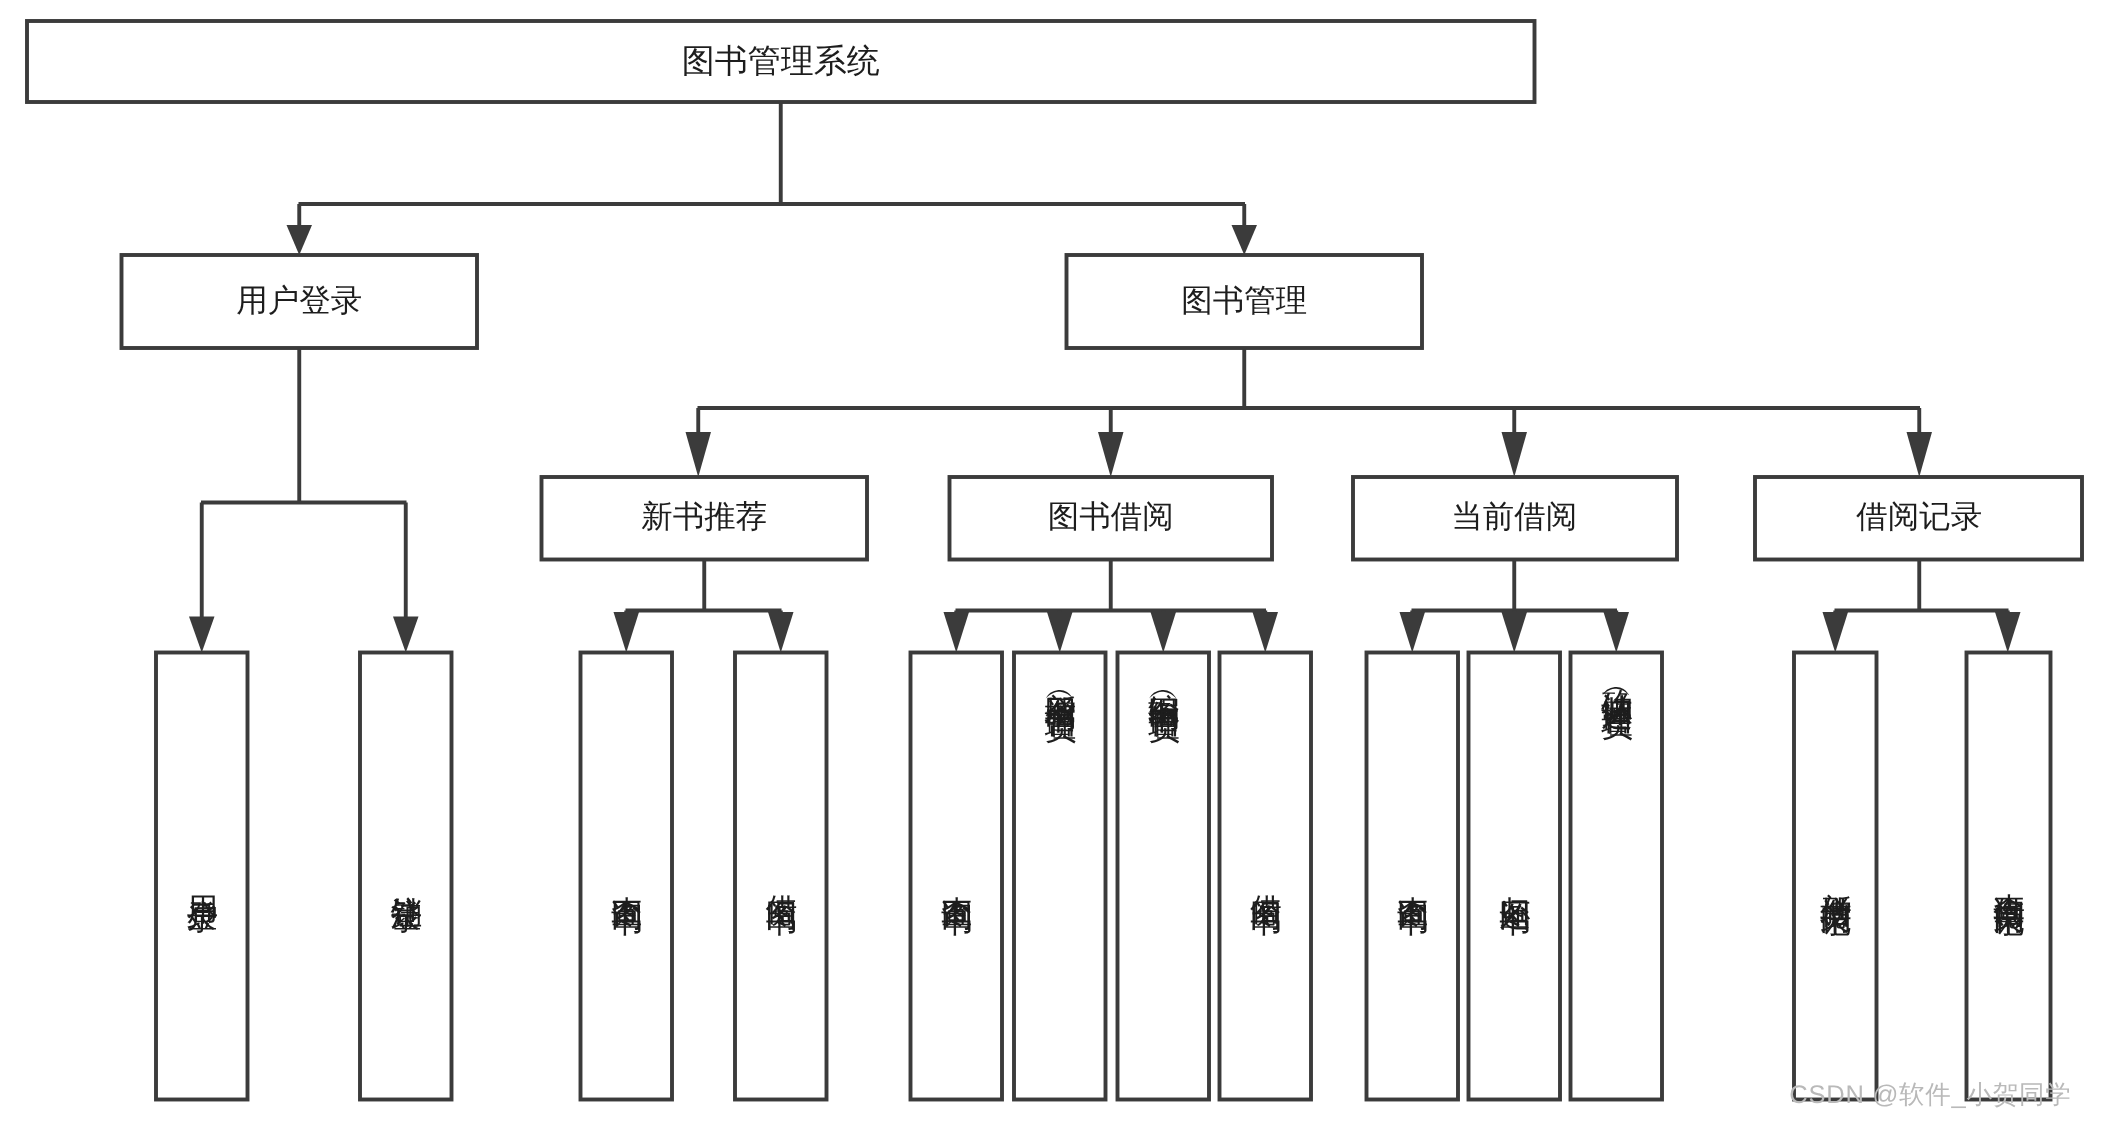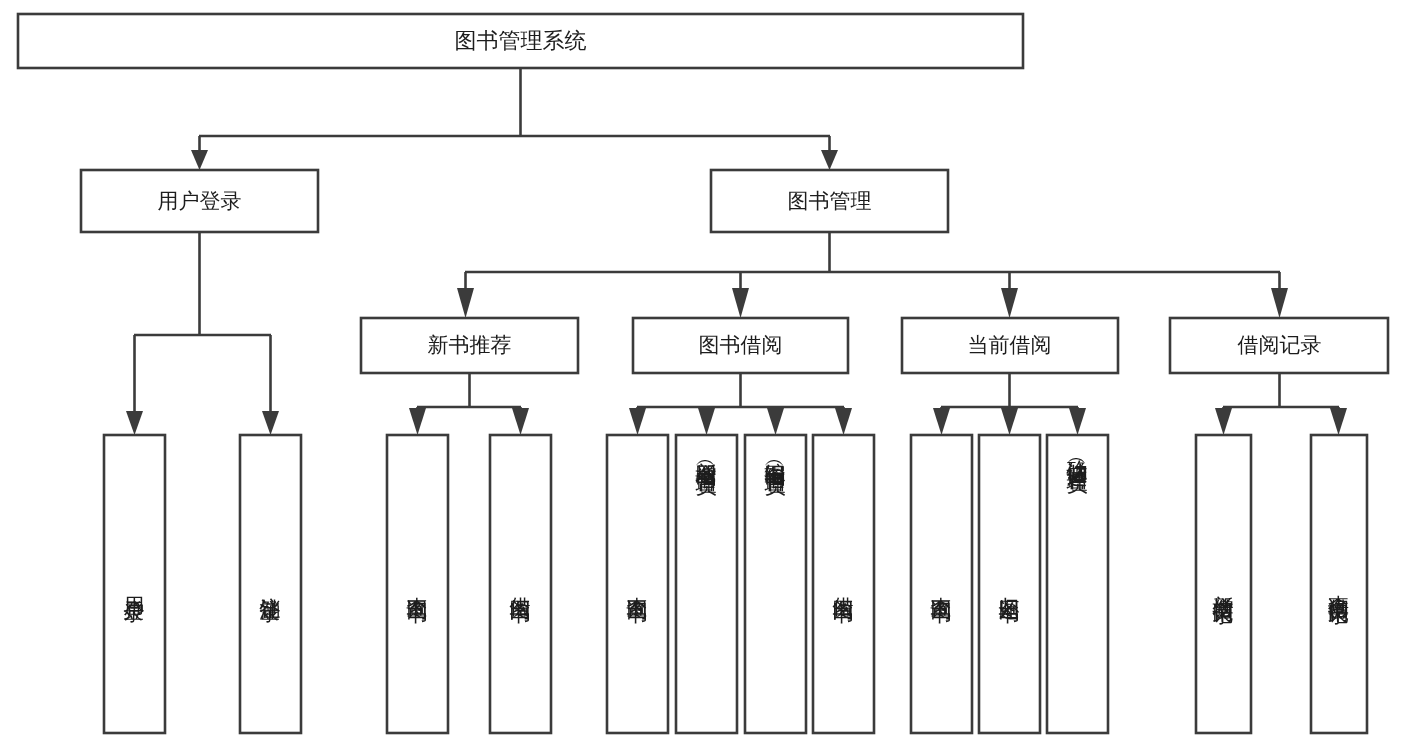--- a/index.html
+++ b/index.html
@@ -232,13 +232,14 @@
   <div class="leaf-label-v" style="left:745px; top:435px; width:61px; height:298px; justify-content:flex-start; padding-top:10px; box-sizing:border-box;">编辑图书（管理员）</div>
   <div class="leaf-label-v" style="left:813px; top:435px; width:61px; height:298px;">借阅图书</div>
 
   <div class="leaf-label-v" style="left:911px; top:435px; width:61px; height:298px;">查询图书</div>
   <div class="leaf-label-v" style="left:979px; top:435px; width:61px; height:298px;">归还图书</div>
   <div class="leaf-label-v" style="left:1047px; top:435px; width:61px; height:298px; justify-content:flex-start; padding-top:8px; box-sizing:border-box;">确认归还（管理员）</div>
 
   <div class="leaf-label-v" style="left:1196px; top:435px; width:55px; height:298px;">新增借阅记录</div>
   <div class="leaf-label-v" style="left:1311px; top:435px; width:56px; height:298px;">查询借阅记录</div>
 
+  <div class="watermark">CSDN @软件_小贺同学</div>
 </div>
 
 </body></html>

